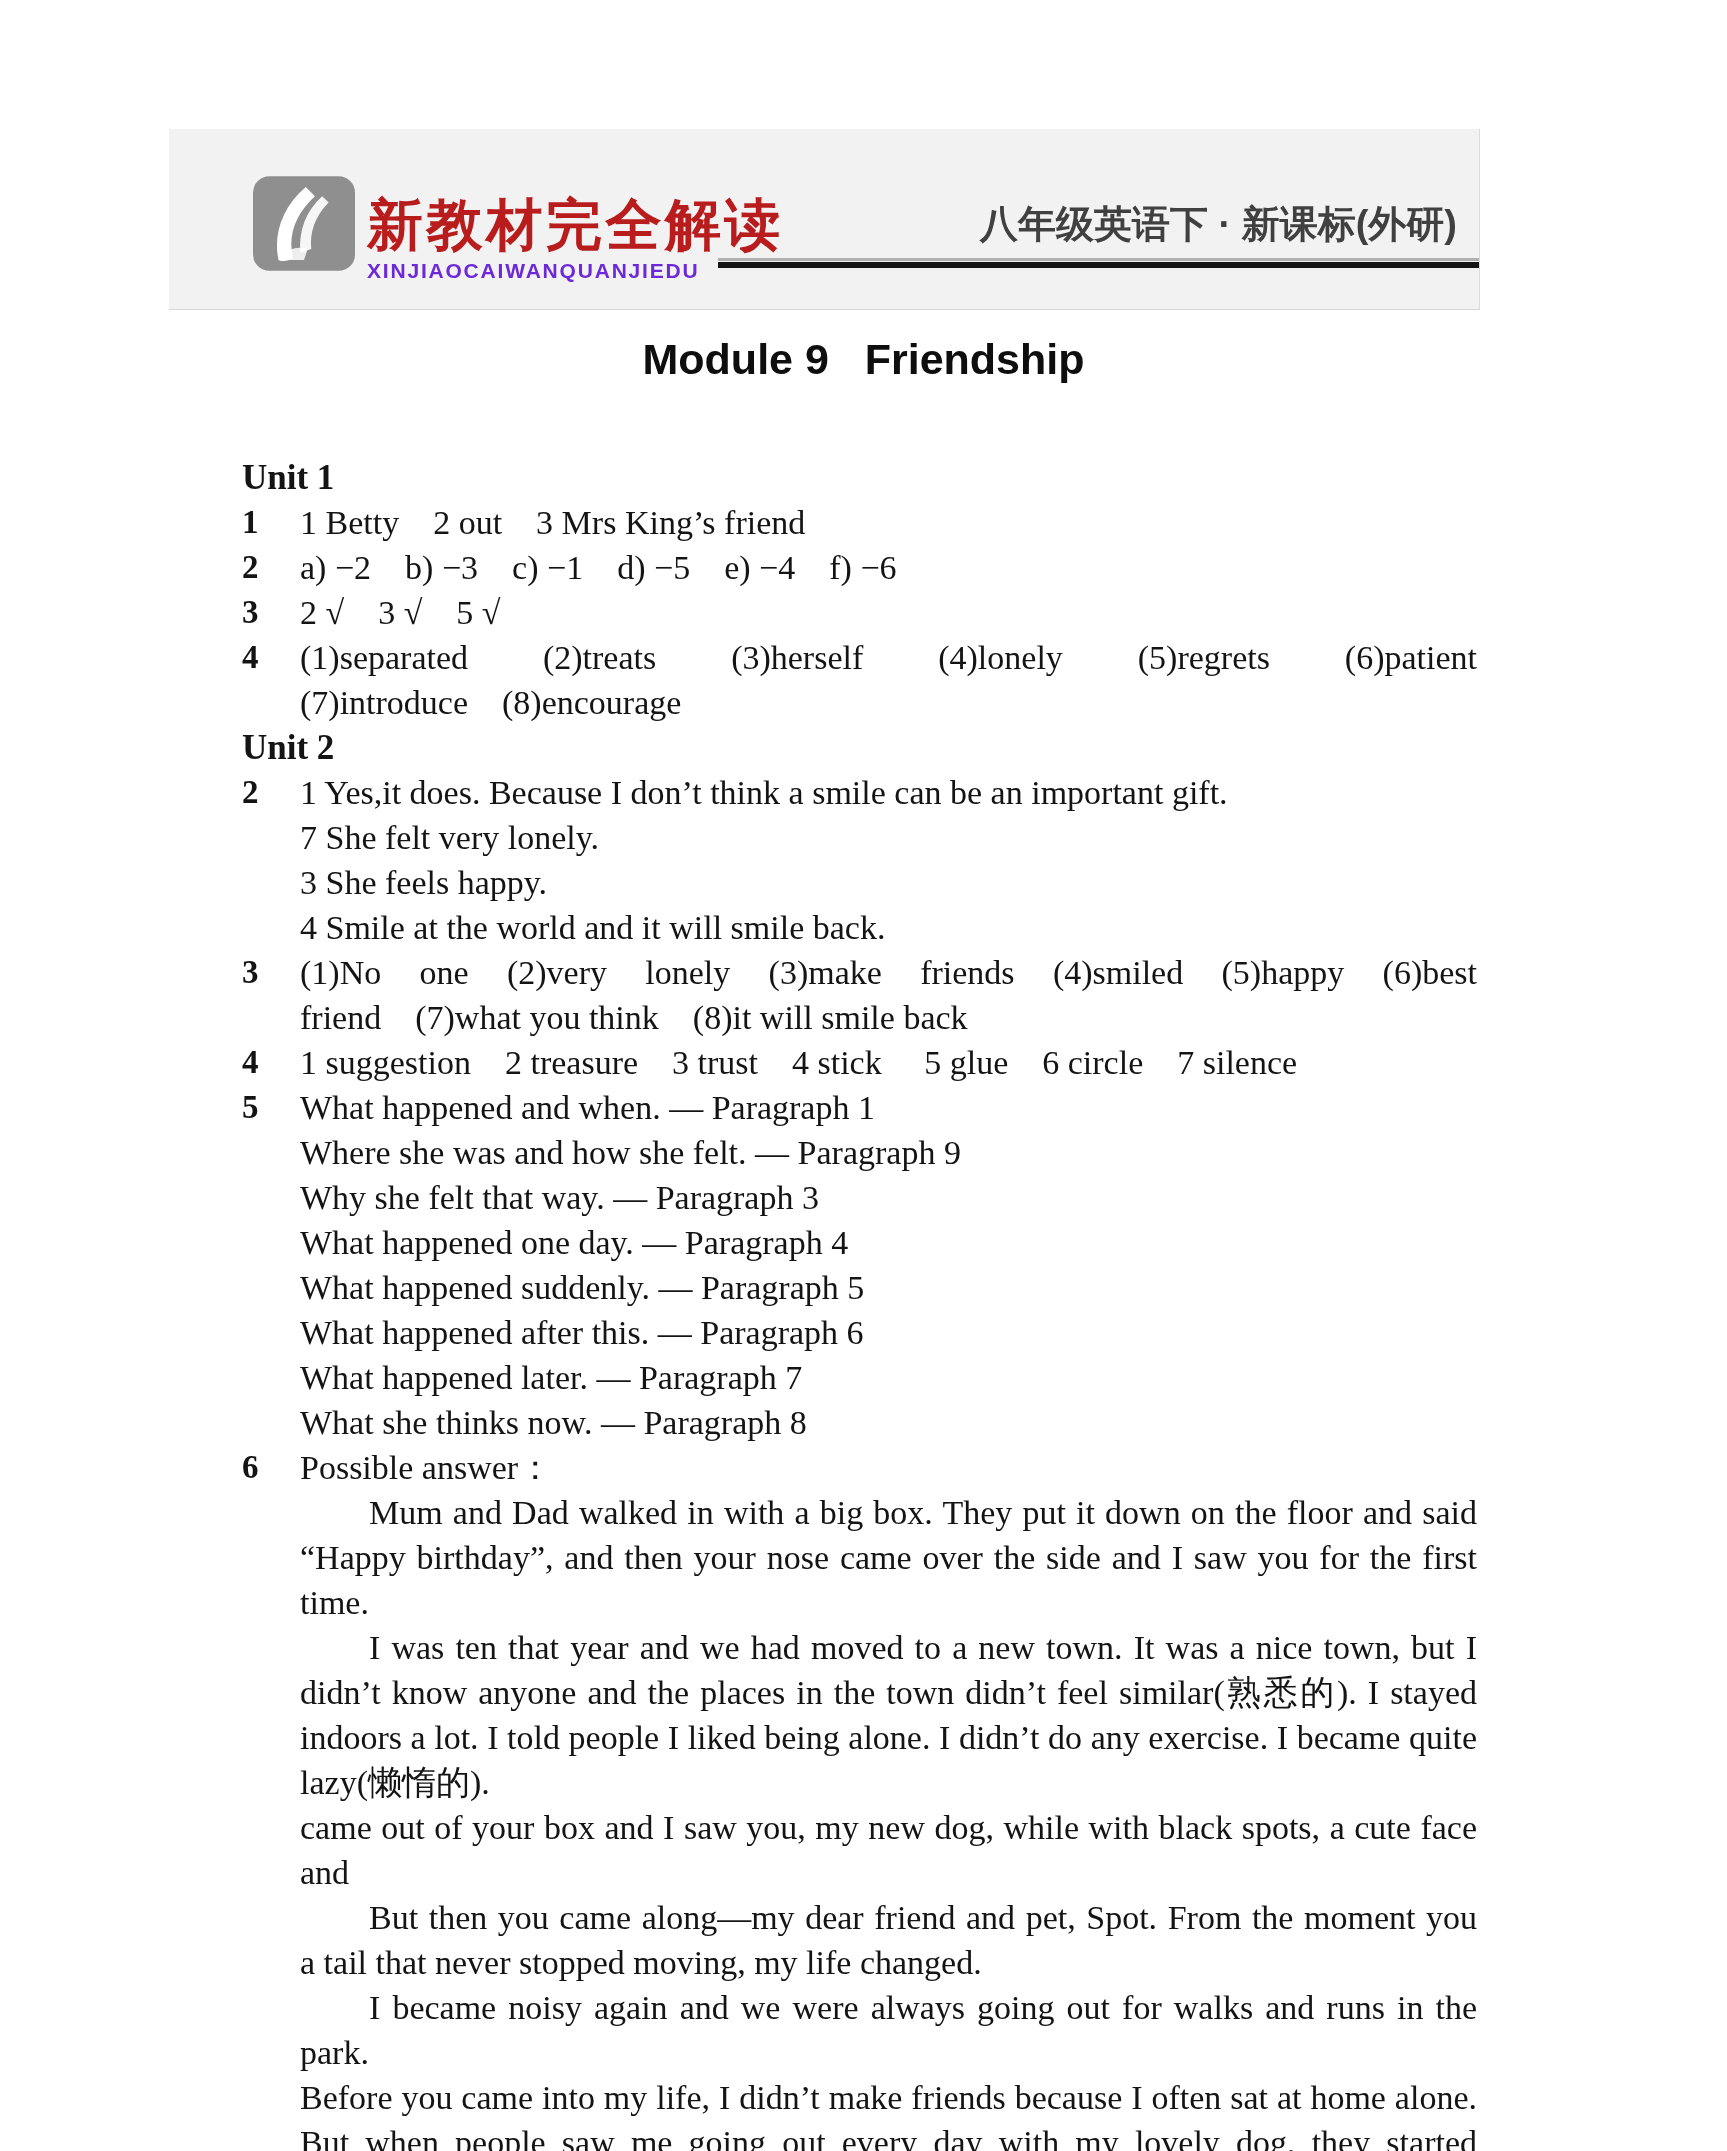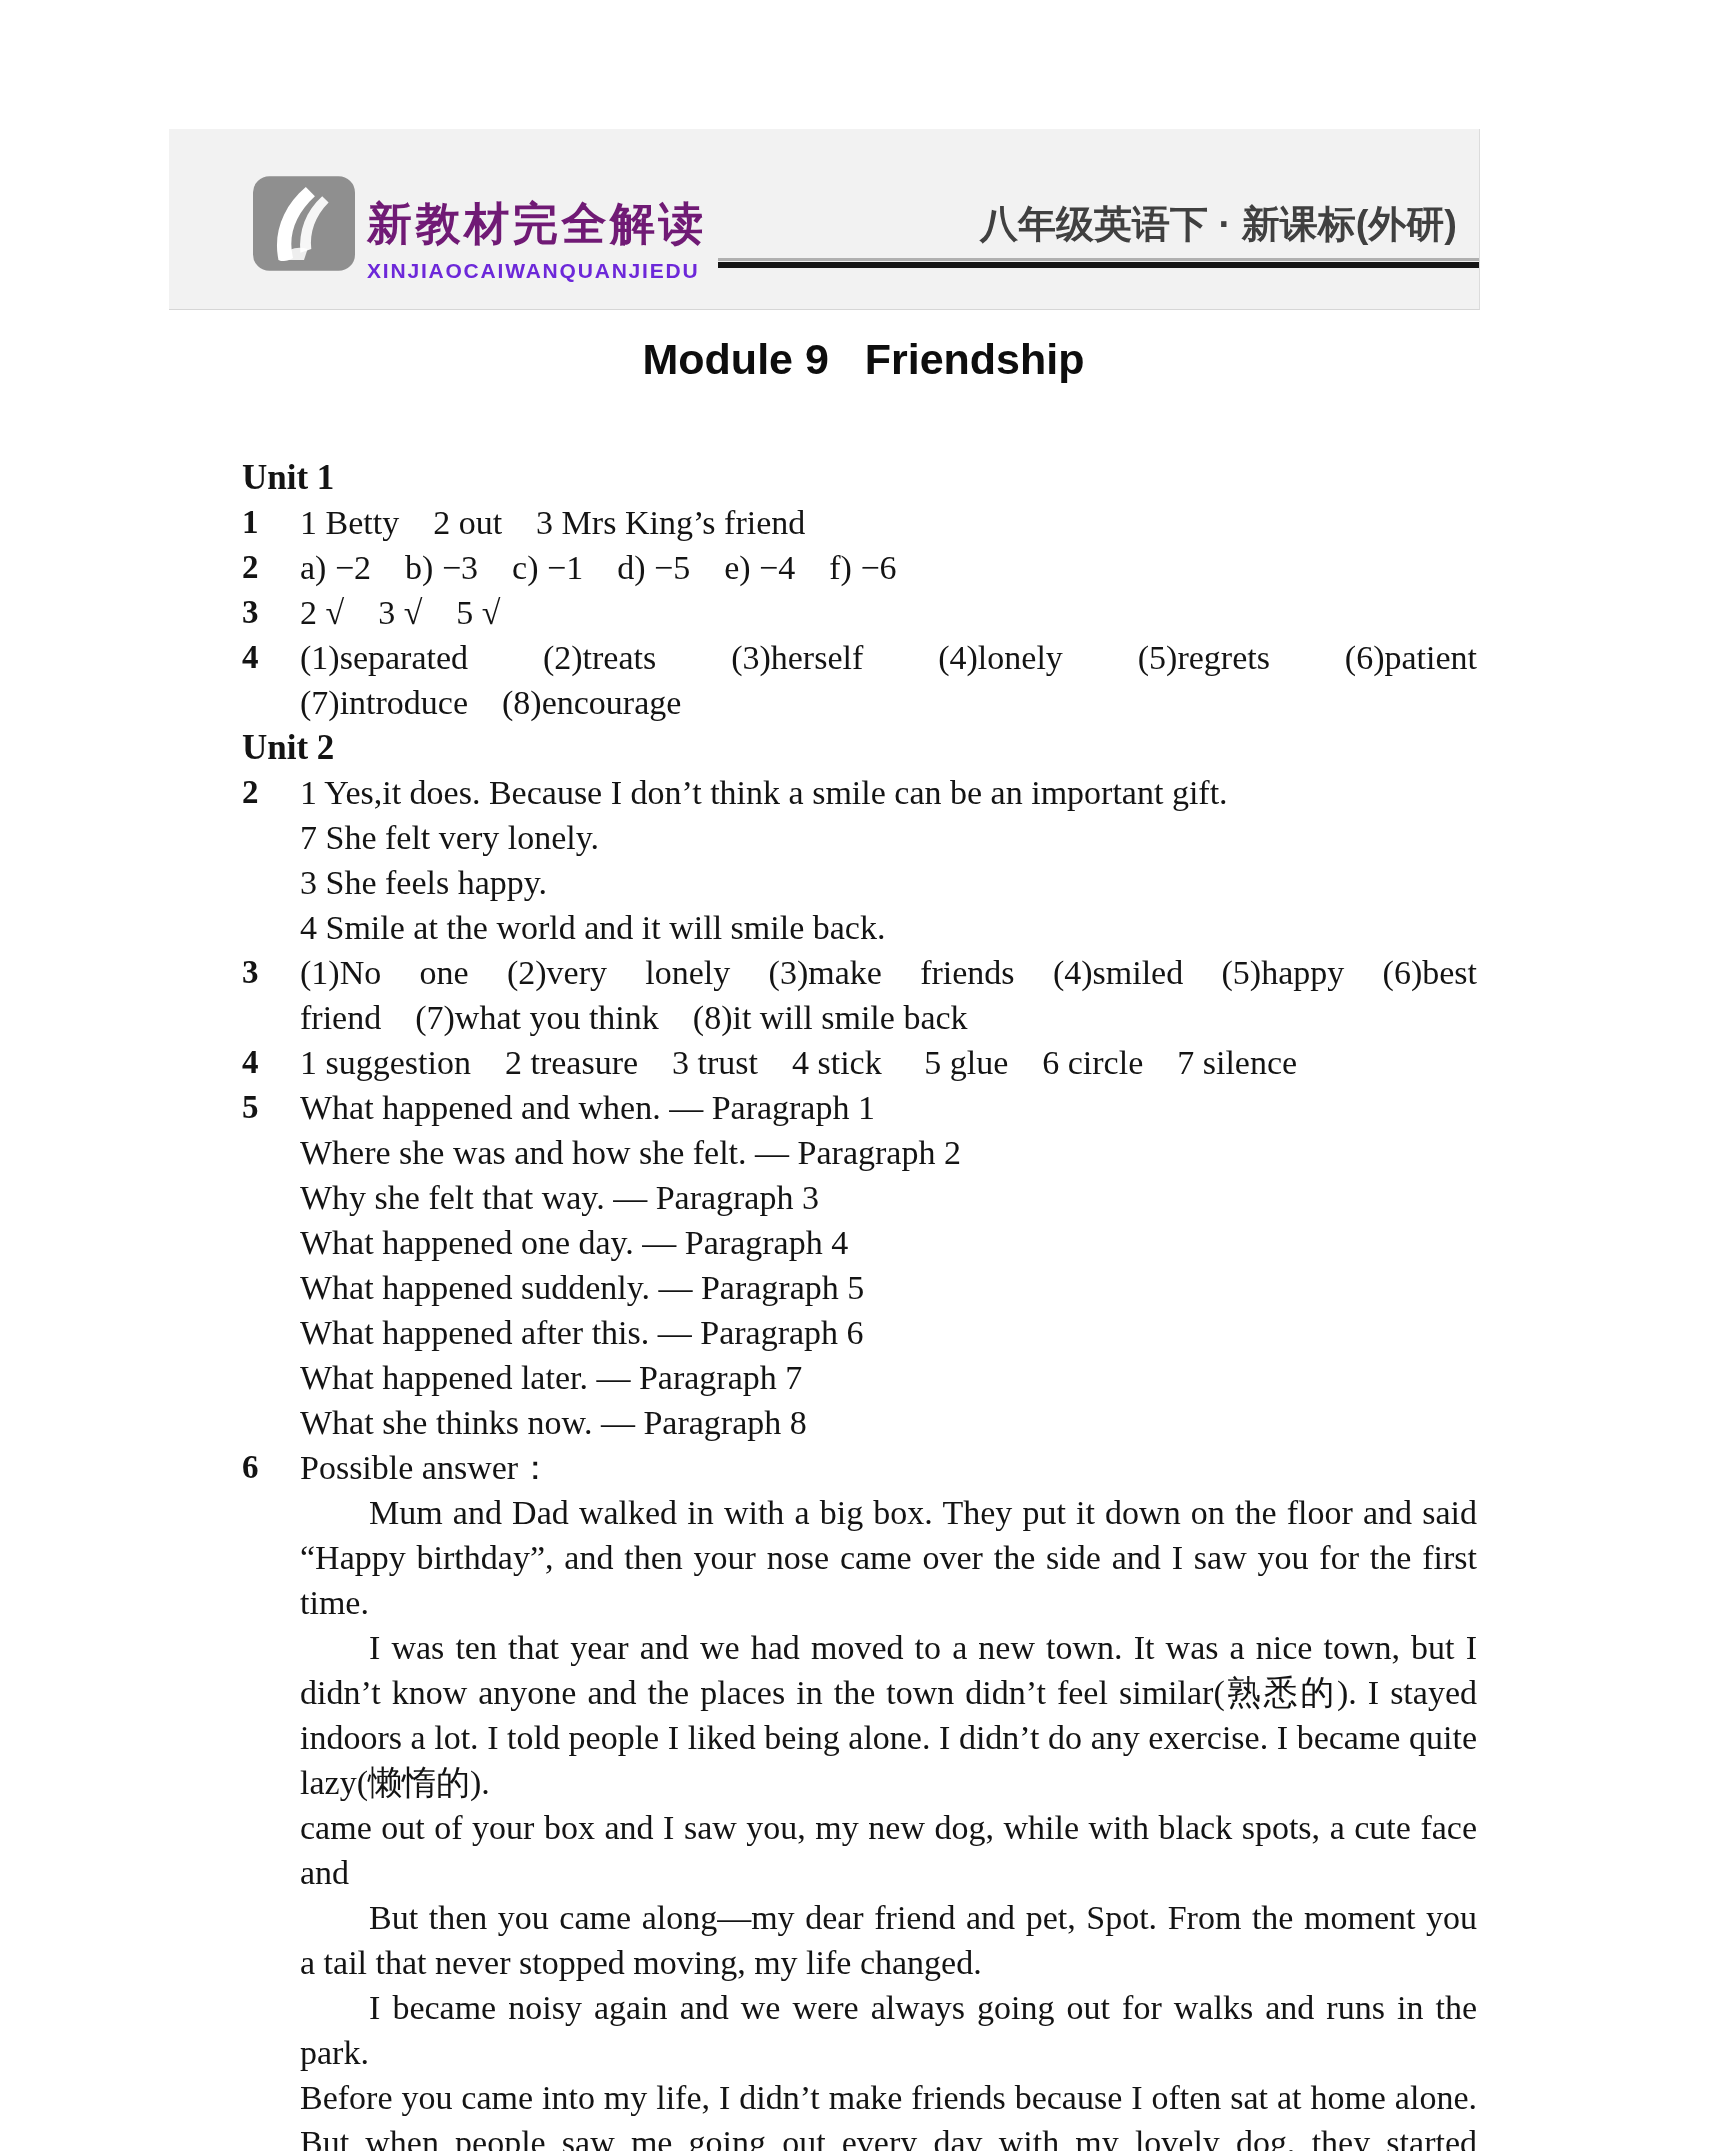--- a/index.html
+++ b/index.html
@@ -18,23 +18,23 @@
     position: absolute;
     left: 169px; top: 129px;
     width: 1310px; height: 180px;
     background: #f2f2f2;
     border-right: 1.8px solid #dcdcdc;
     border-bottom: 1.8px solid #d6d6d6;
   }
   .logo-box { position: absolute; left: 84px; top: 47px; width: 102px; height: 95px; }
   .logo-text { position: absolute; left: 198px; top: 73px; }
   .logo-cn {
-    font-family: Liberation Serif, serif;
-    font-size: 45px; line-height: 45px; font-weight: 600;
-    letter-spacing: 3.6px; color: #701a75; white-space: pre;
+    font-family: Liberation Sans, sans-serif;
+    font-size: 56px; line-height: 45px; font-weight: 600;
+    letter-spacing: 3.6px; color: #b91c1c; white-space: pre;
   }
   .logo-en {
     font-family: "Liberation Sans", "DejaVu Sans", sans-serif;
     font-size: 21px; line-height: 21px; font-weight: 700;
     letter-spacing: 1.8px; color: #6d28d9; margin-top: 13px; white-space: pre;
   }
   .edition {
     position: absolute; right: 22px; top: 73px;
     font-family: "Liberation Sans", "DejaVu Sans", sans-serif;
     font-size: 38px; line-height: 44px; font-weight: 700; color: #404040;
@@ -154,21 +154,21 @@
     </div>
 
     <div class="row">
       <span class="num">4</span>
       <div class="line">1 suggestion    2 treasure    3 trust    4 stick     5 glue    6 circle    7 silence</div>
     </div>
 
     <div class="row">
       <span class="num">5</span>
       <div class="line">What happened and when. — Paragraph 1</div>
-      <div class="line">Where she was and how she felt. — Paragraph 2</div>
+      <div class="line">Where she was and how she felt. — Paragraph 9</div>
       <div class="line">Why she felt that way. — Paragraph 3</div>
       <div class="line">What happened one day. — Paragraph 4</div>
       <div class="line">What happened suddenly. — Paragraph 5</div>
       <div class="line">What happened after this. — Paragraph 6</div>
       <div class="line">What happened later. — Paragraph 7</div>
       <div class="line">What she thinks now. — Paragraph 8</div>
     </div>
 
     <div class="row">
       <span class="num">6</span>

